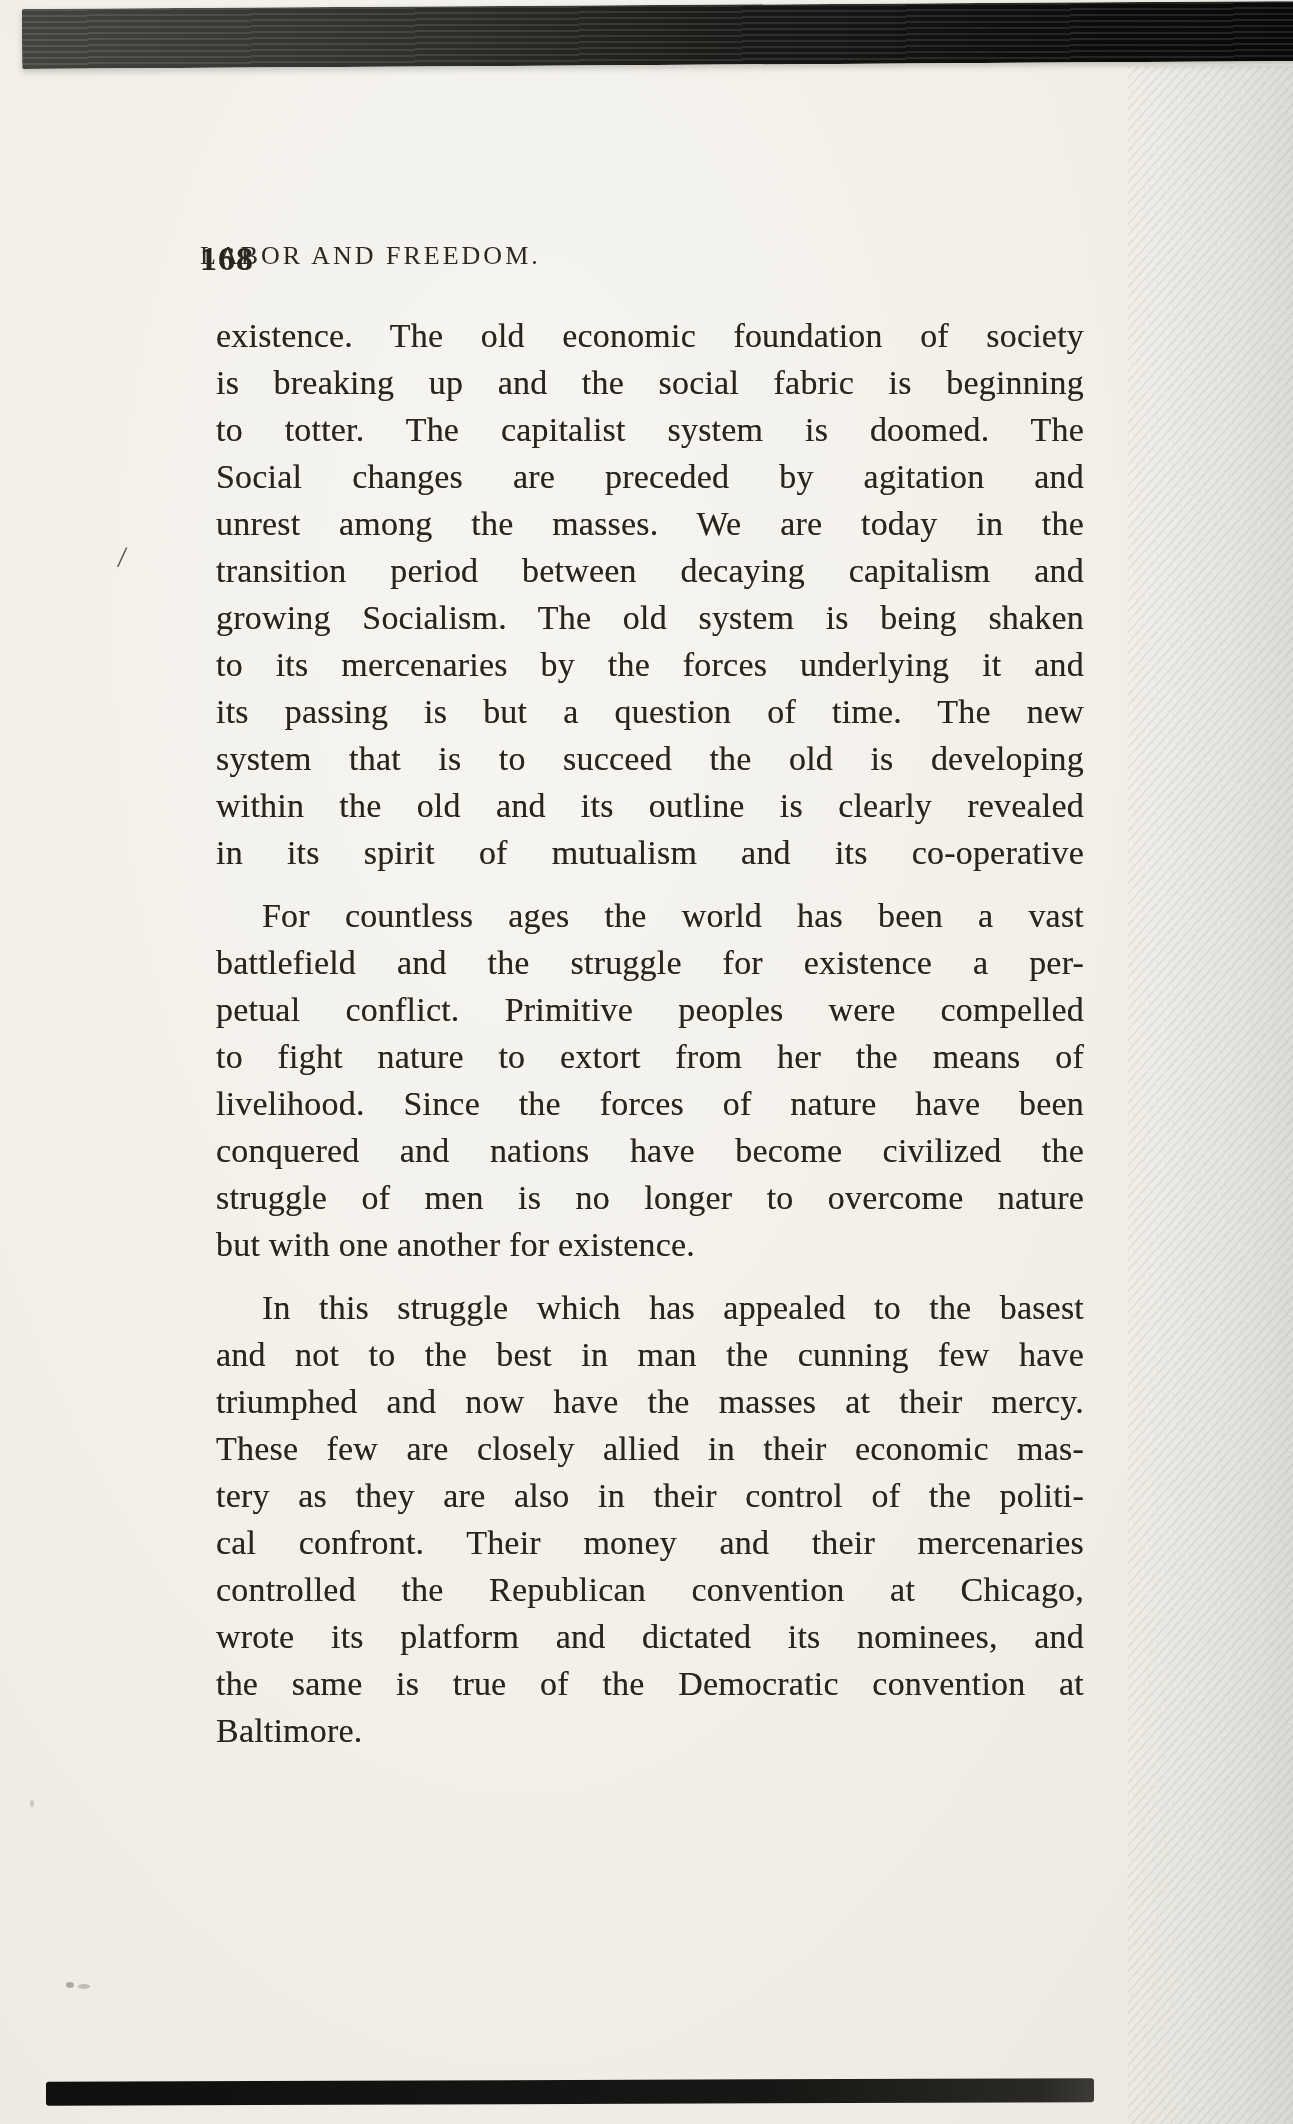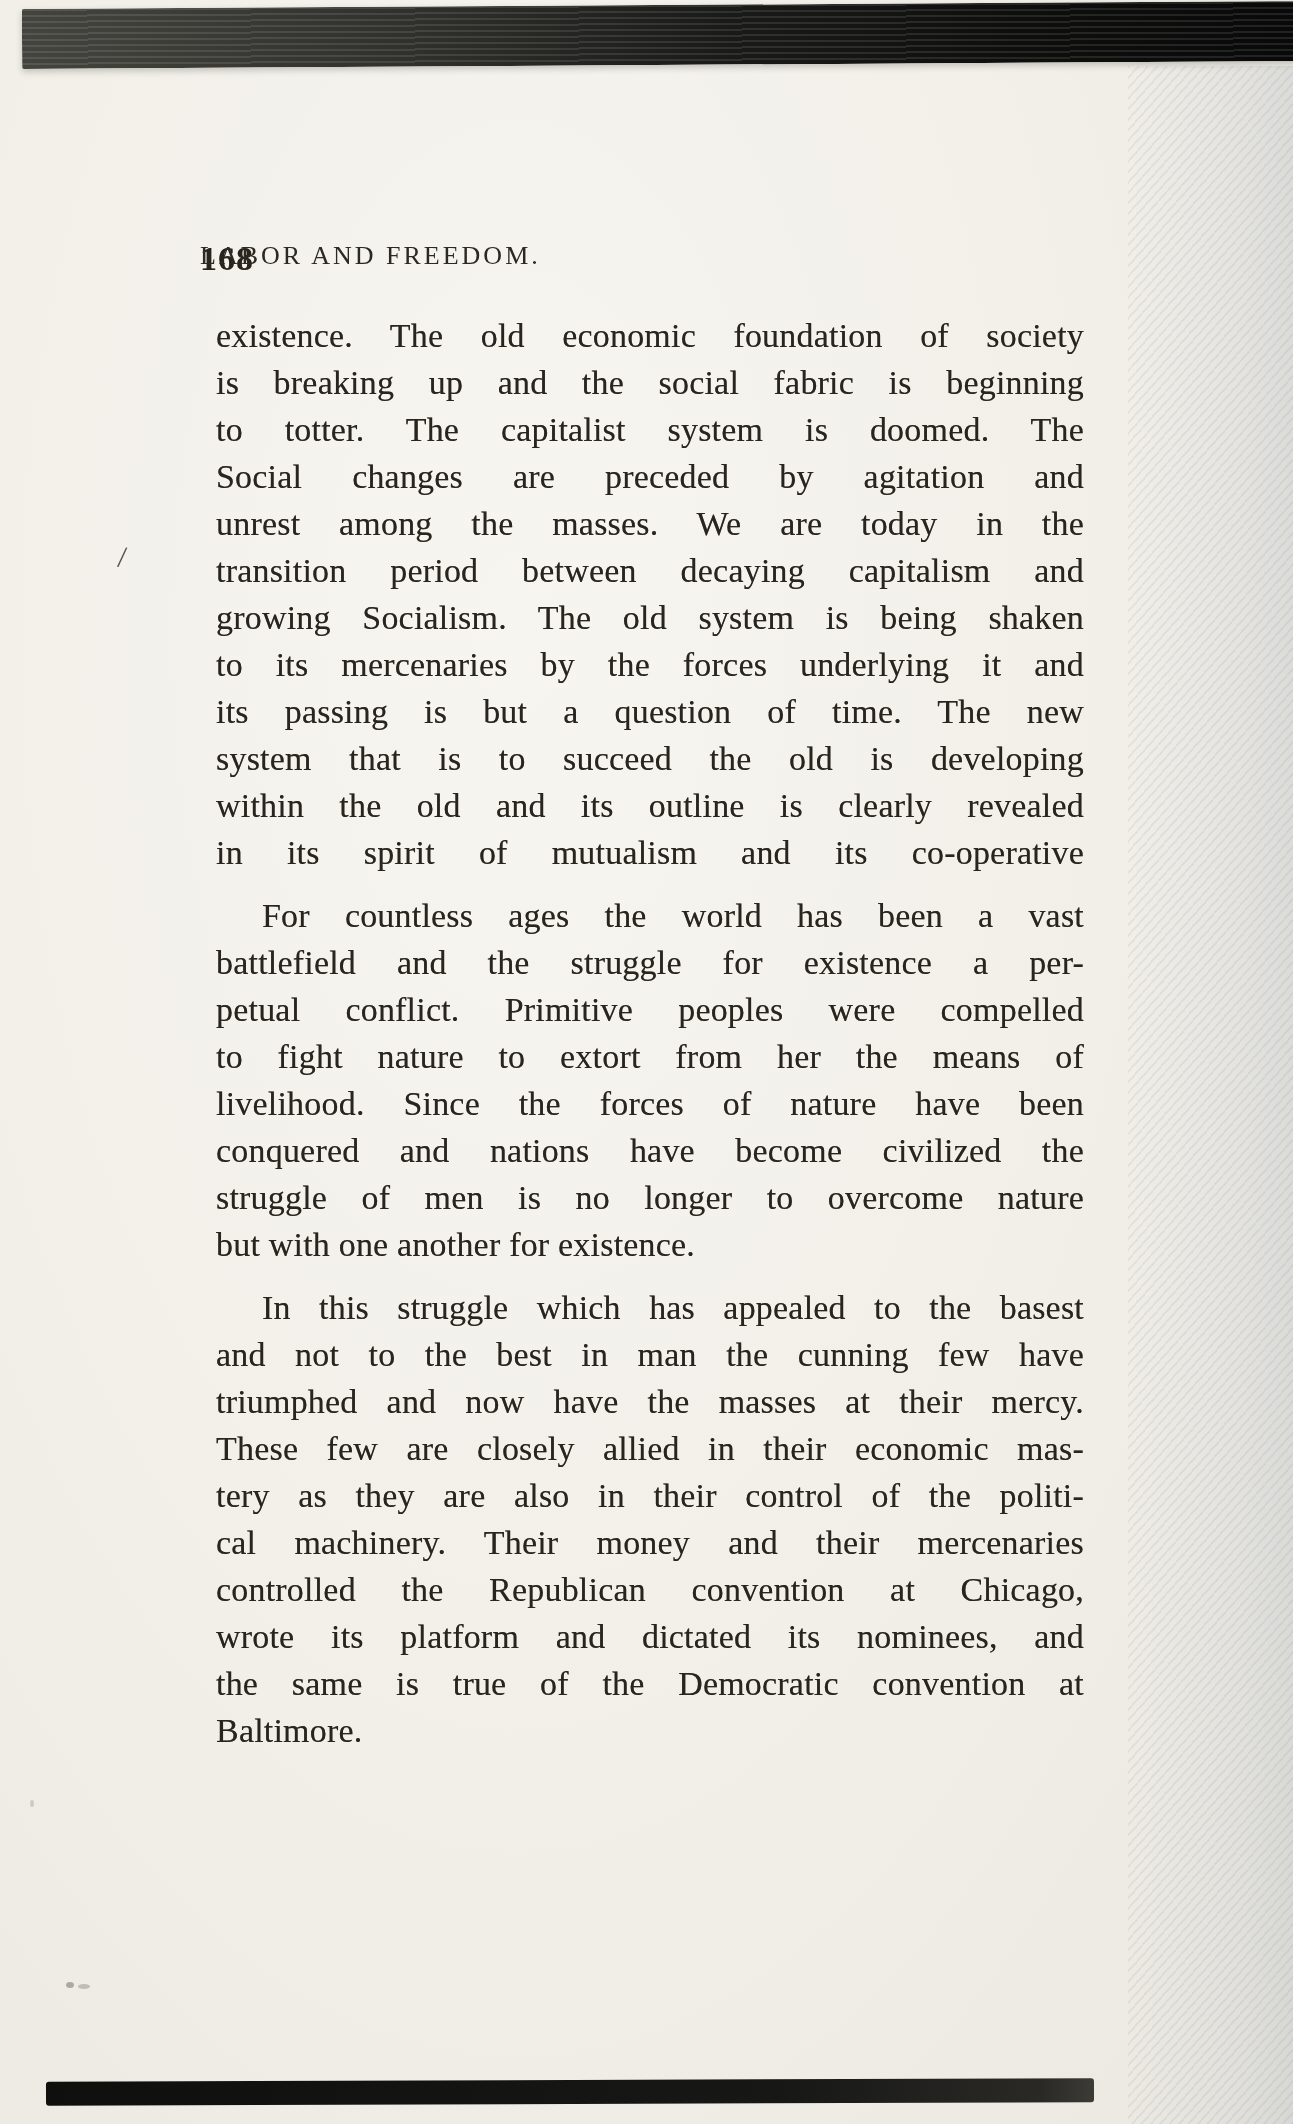--- a/index.html
+++ b/index.html
@@ -161,21 +161,21 @@
         <div class="line">conquered and nations have become civilized the</div>
         <div class="line">struggle of men is no longer to overcome nature</div>
         <div class="line last">but with one another for existence.</div>
       </div>
       <div class="paragraph">
         <div class="line indent">In this struggle which has appealed to the basest</div>
         <div class="line">and not to the best in man the cunning few have</div>
         <div class="line">triumphed and now have the masses at their mercy.</div>
         <div class="line">These few are closely allied in their economic mas-</div>
         <div class="line">tery as they are also in their control of the politi-</div>
-        <div class="line">cal machinery.  Their money and their mercenaries</div>
+        <div class="line">cal confront.  Their money and their mercenaries</div>
         <div class="line">controlled the Republican convention at Chicago,</div>
         <div class="line">wrote its platform and dictated its nominees, and</div>
         <div class="line">the same is true of the Democratic convention at</div>
         <div class="line last">Baltimore.</div>
       </div>
     </div>
 
   <div class="artifact a1"></div>
   <div class="artifact a2"></div>
   <div class="artifact a3"></div>

